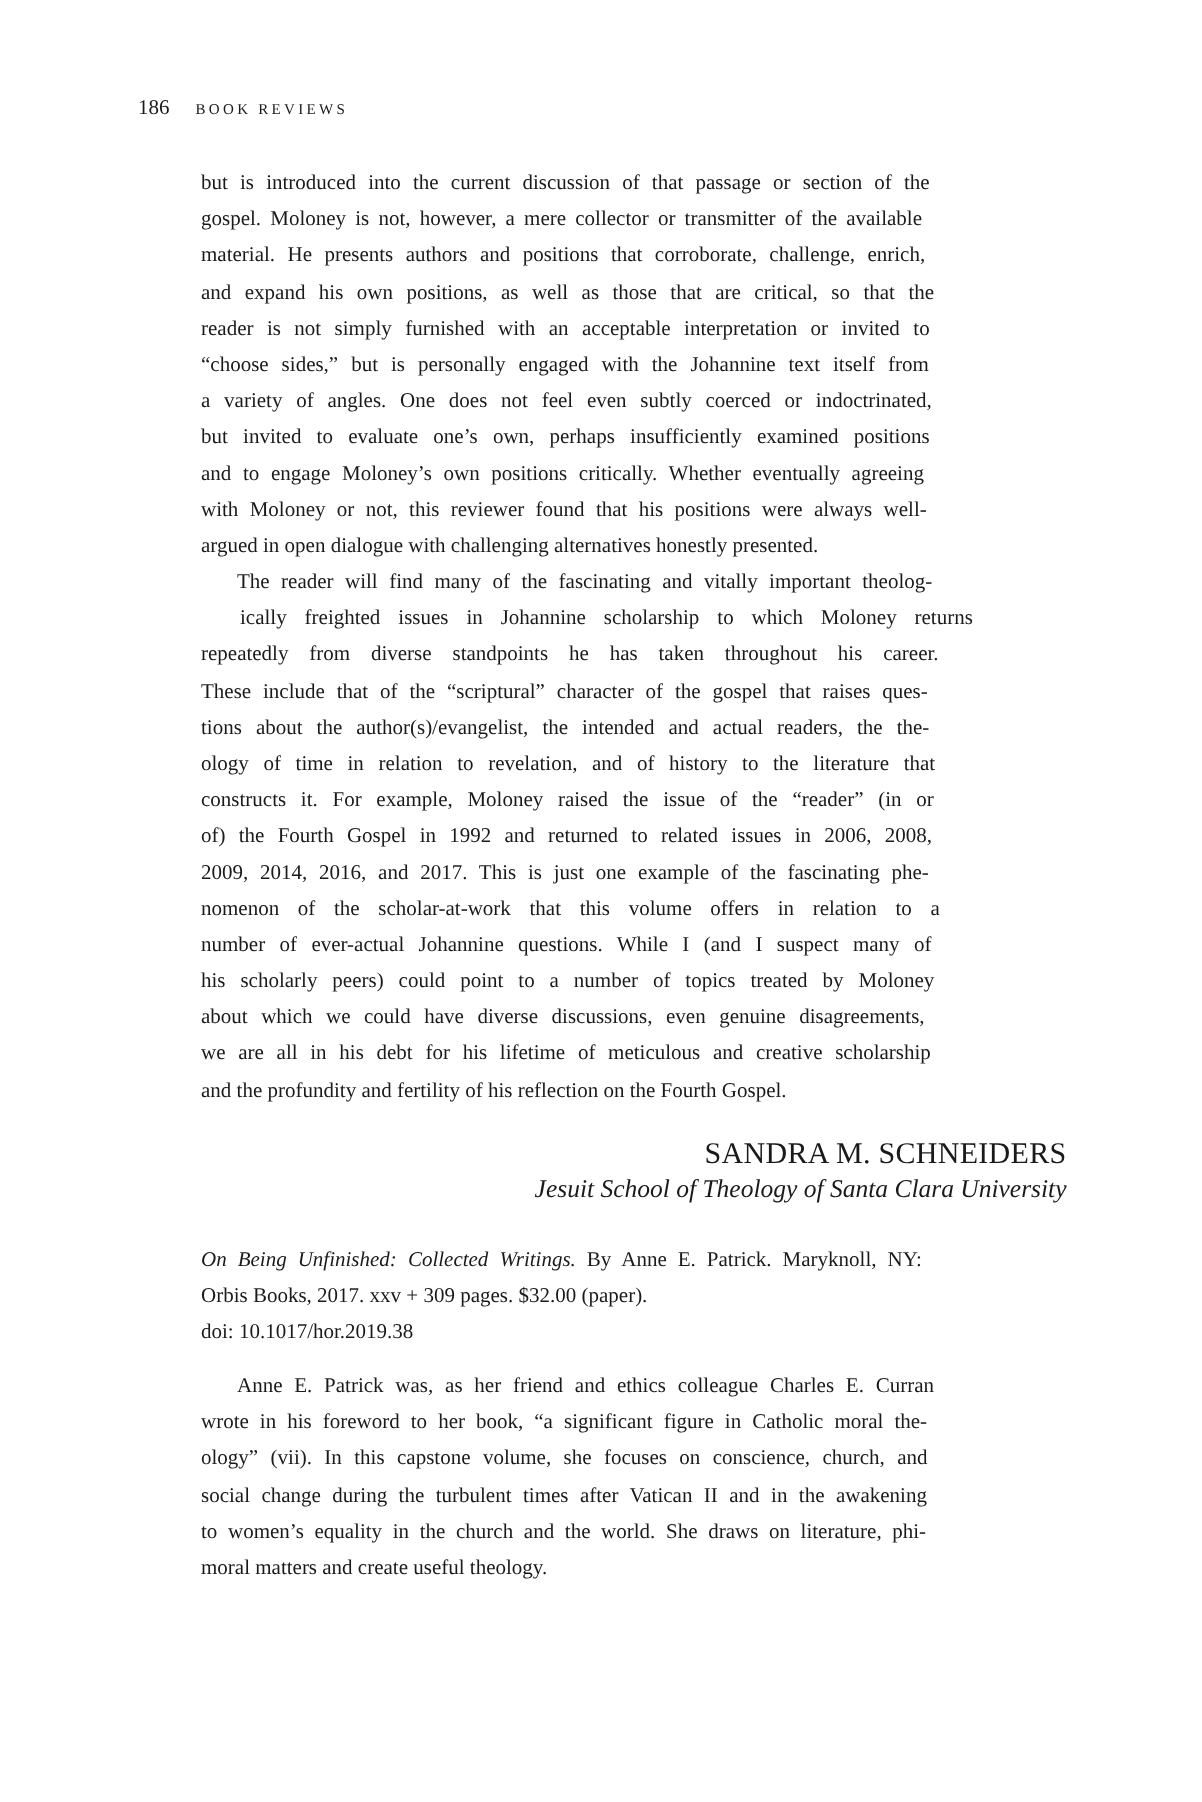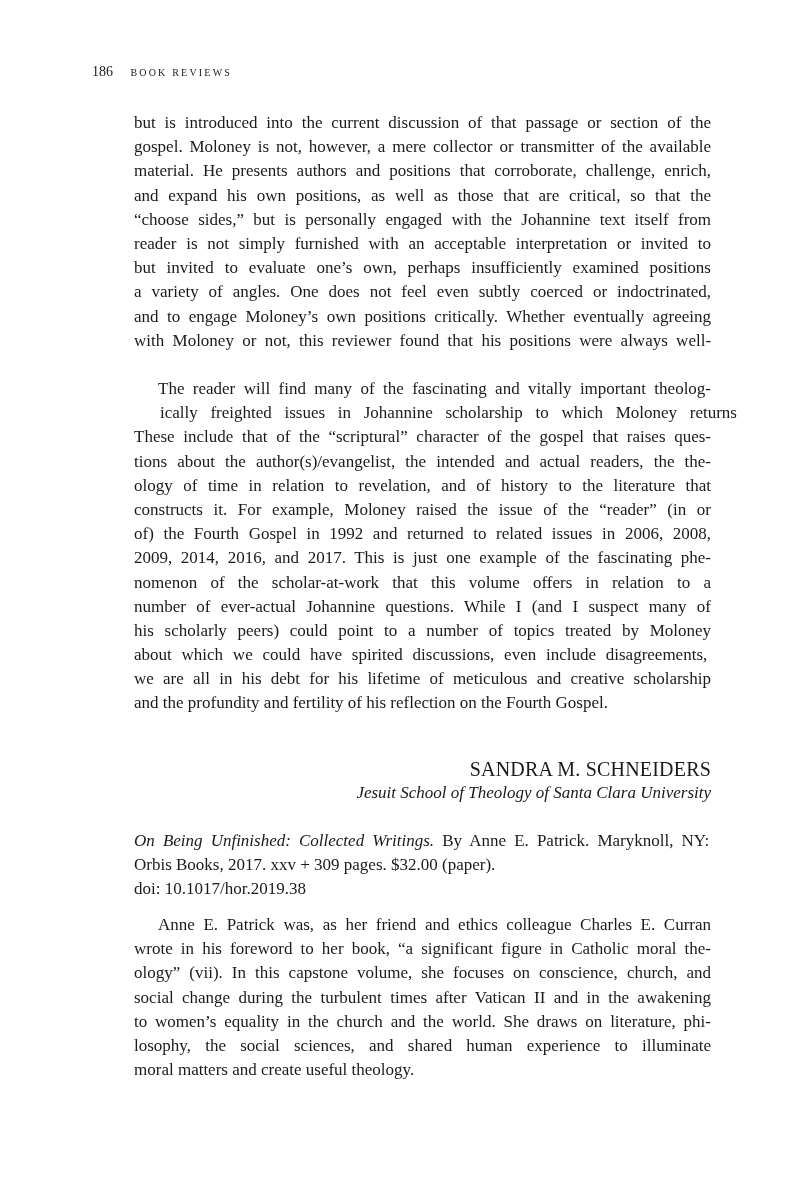--- a/index.html
+++ b/index.html
@@ -28,21 +28,21 @@
       margin-right: 14px;
     }
     .running-head .section {
       letter-spacing: 2.2px;
       font-size: 10px;
     }
     .block {
       position: absolute;
       left: 134px;
       width: 577px;
-      font-size: 17px;
+      font-size: 14px;
     }
     .line {
       display: block;
       height: 24.2px;
       line-height: 24.2px;
       white-space: nowrap;
       text-align: justify;
       text-align-last: justify;
       overflow: visible;
     }
@@ -76,41 +76,43 @@
 <div class="running-head">
   <span class="folio">186</span>
   <span class="section">BOOK REVIEWS</span>
 </div>
 
 <div class="block" style="top:111px;">
   <span class="line" style="word-spacing: 4.62px; text-align: left; text-align-last: left;">but is introduced into the current discussion of that passage or section of the</span>
   <span class="line" style="word-spacing: 2.62px; text-align: left; text-align-last: left;">gospel. Moloney is not, however, a mere collector or transmitter of the available</span>
   <span class="line" style="word-spacing: 4.79px; text-align: left; text-align-last: left;">material. He presents authors and positions that corroborate, challenge, enrich,</span>
   <span class="line" style="word-spacing: 5.47px; text-align: left; text-align-last: left;">and expand his own positions, as well as those that are critical, so that the</span>
+  <span class="line" style="word-spacing: 5.46px; text-align: left; text-align-last: left;">reader is not simply furnished with an acceptable interpretation or invited to</span>
   <span class="line" style="word-spacing: 5.16px; text-align: left; text-align-last: left;">“choose sides,” but is personally engaged with the Johannine text itself from</span>
-  <span class="line" style="word-spacing: 5.46px; text-align: left; text-align-last: left;">reader is not simply furnished with an acceptable interpretation or invited to</span>
+  <span class="line" style="word-spacing: 5.68px; text-align: left; text-align-last: left;">a variety of angles. One does not feel even subtly coerced or indoctrinated,</span>
   <span class="line" style="word-spacing: 6.65px; text-align: left; text-align-last: left;">but invited to evaluate one’s own, perhaps insufficiently examined positions</span>
-  <span class="line" style="word-spacing: 5.68px; text-align: left; text-align-last: left;">a variety of angles. One does not feel even subtly coerced or indoctrinated,</span>
   <span class="line" style="word-spacing: 4.26px; text-align: left; text-align-last: left;">and to engage Moloney’s own positions critically. Whether eventually agreeing</span>
   <span class="line" style="word-spacing: 4.06px; text-align: left; text-align-last: left;">with Moloney or not, this reviewer found that his positions were always well-</span>
+  <span class="line last">argued in open dialogue with challenging alternatives honestly presented.</span>
 </div>
 
 <div class="block" style="top:377px;">
   <span class="line indent" style="word-spacing: 4.14px; text-align: left; text-align-last: left;">The reader will find many of the fascinating and vitally important theolog-</span>
   <span class="line" style="word-spacing: 8.45px; text-align: left; text-align-last: left; margin-left: 26px;">ically freighted issues in Johannine scholarship to which Moloney returns</span>
+  <span class="line" style="word-spacing: 10.4px; text-align: left; text-align-last: left;">repeatedly from diverse standpoints he has taken throughout his career.</span>
   <span class="line" style="word-spacing: 4.42px; text-align: left; text-align-last: left;">These include that of the “scriptural” character of the gospel that raises ques-</span>
   <span class="line" style="word-spacing: 5.87px; text-align: left; text-align-last: left;">tions about the author(s)/evangelist, the intended and actual readers, the the-</span>
   <span class="line" style="word-spacing: 6.25px; text-align: left; text-align-last: left;">ology of time in relation to revelation, and of history to the literature that</span>
   <span class="line" style="word-spacing: 6.3px; text-align: right; text-align-last: left;">constructs it. For example, Moloney raised the issue of the “reader” (in or</span>
   <span class="line" style="word-spacing: 5.34px; text-align: left; text-align-last: left;">of) the Fourth Gospel in 1992 and returned to related issues in 2006, 2008,</span>
   <span class="line" style="word-spacing: 4.35px; text-align: left; text-align-last: left;">2009, 2014, 2016, and 2017. This is just one example of the fascinating phe-</span>
   <span class="line" style="word-spacing: 8.95px; text-align: left; text-align-last: left;">nomenon of the scholar-at-work that this volume offers in relation to a</span>
   <span class="line" style="word-spacing: 6.08px; text-align: left; text-align-last: left;">number of ever-actual Johannine questions. While I (and I suspect many of</span>
   <span class="line" style="word-spacing: 6.46px; text-align: center; text-align-last: left;">his scholarly peers) could point to a number of topics treated by Moloney</span>
-  <span class="line" style="word-spacing: 5.52px; text-align: left; text-align-last: left;">about which we could have spirited discussions, even include disagreements,</span>
+  <span class="line" style="word-spacing: 5.52px; text-align: left; text-align-last: left;">about which we could have diverse discussions, even genuine disagreements,</span>
   <span class="line" style="word-spacing: 4.98px; text-align: left; text-align-last: left;">we are all in his debt for his lifetime of meticulous and creative scholarship</span>
   <span class="line last">and the profundity and fertility of his reflection on the Fourth Gospel.</span>
 </div>
 
 <div class="sig" style="top:757px;">
   <div class="sig-name">SANDRA M. SCHNEIDERS</div>
   <div class="sig-affil">Jesuit School of Theology of Santa Clara University</div>
 </div>
 
 <div class="block" style="top:829px;">
@@ -118,15 +120,14 @@
   <span class="line last">Orbis Books, 2017. xxv + 309 pages. $32.00 (paper).</span>
   <span class="line last">doi: 10.1017/hor.2019.38</span>
 </div>
 
 <div class="block" style="top:913px;">
   <span class="line indent" style="word-spacing: 4.35px; text-align: left; text-align-last: left;">Anne E. Patrick was, as her friend and ethics colleague Charles E. Curran</span>
   <span class="line" style="word-spacing: 3.86px; text-align: left; text-align-last: left;">wrote in his foreword to her book, “a significant figure in Catholic moral the-</span>
   <span class="line" style="word-spacing: 4.77px; text-align: left; text-align-last: left;">ology” (vii). In this capstone volume, she focuses on conscience, church, and</span>
   <span class="line" style="word-spacing: 4.13px; text-align: left; text-align-last: left;">social change during the turbulent times after Vatican II and in the awakening</span>
   <span class="line" style="word-spacing: 3.6px; text-align: left; text-align-last: left;">to women’s equality in the church and the world. She draws on literature, phi-</span>
-  <span class="line" style="word-spacing: 9.94px; text-align: left; text-align-last: left;">losophy, the social sciences, and shared human experience to illuminate</span>
   <span class="line last">moral matters and create useful theology.</span>
 </div>
 
 </body></html>

